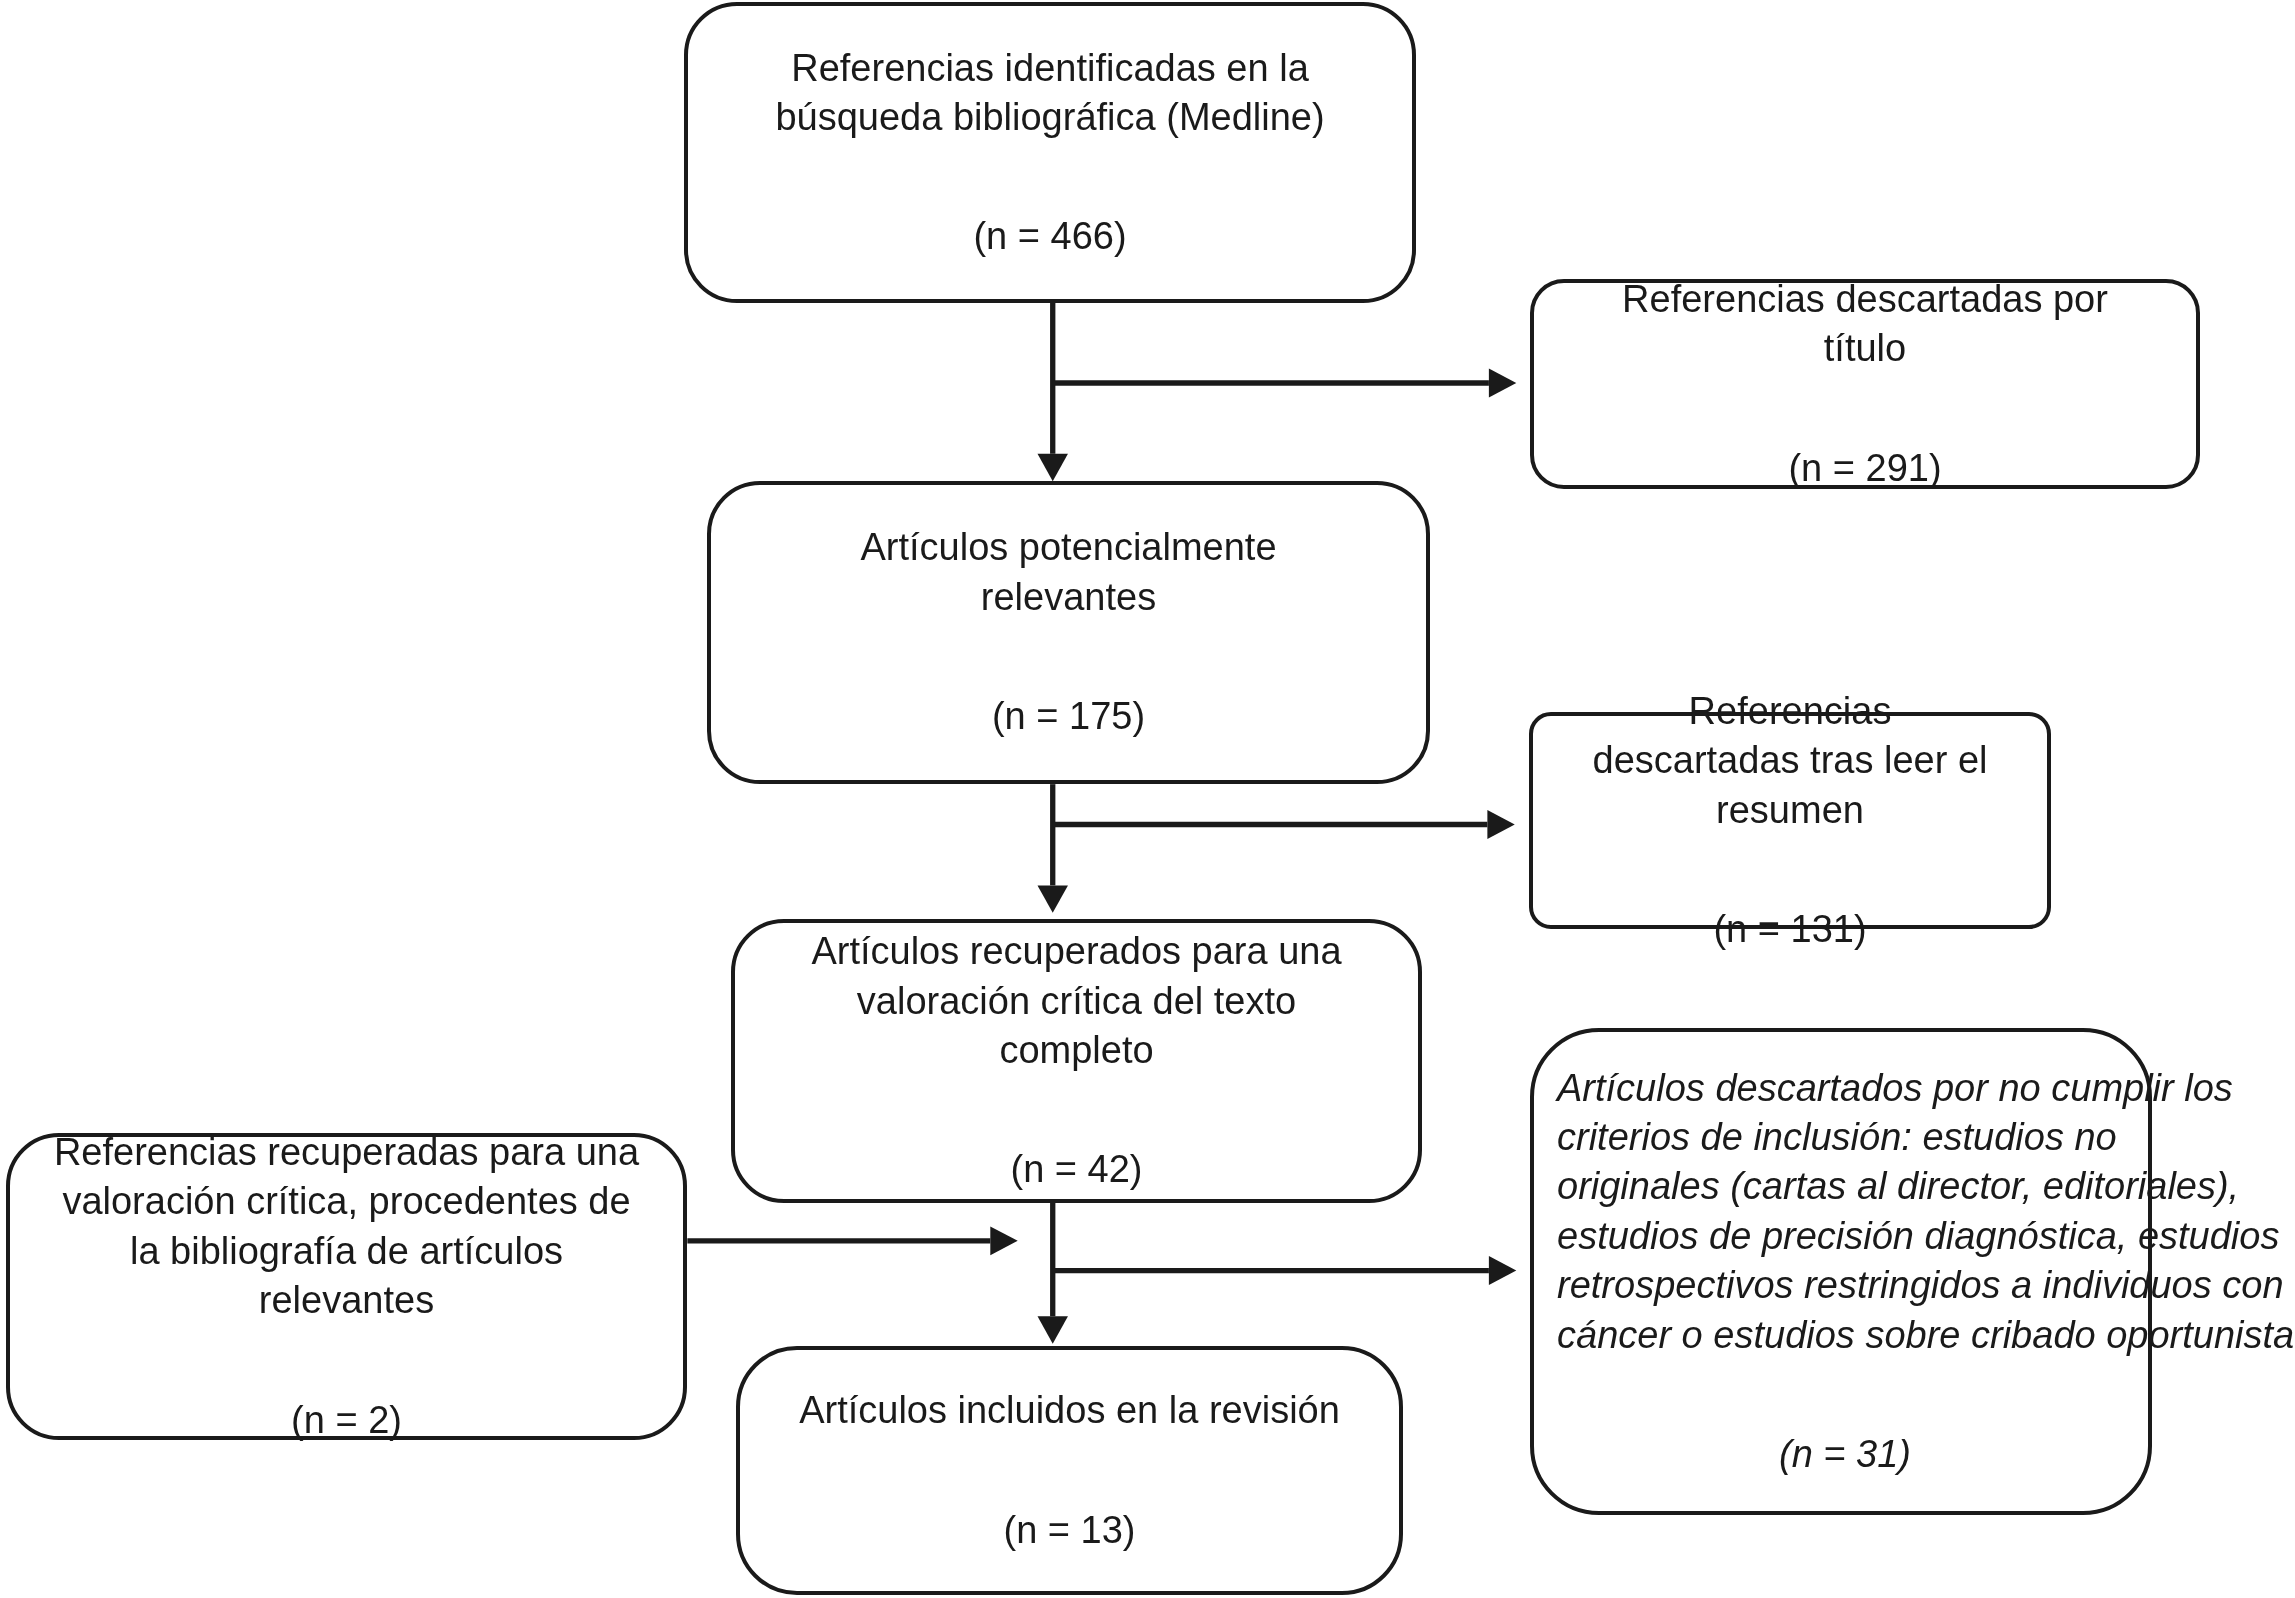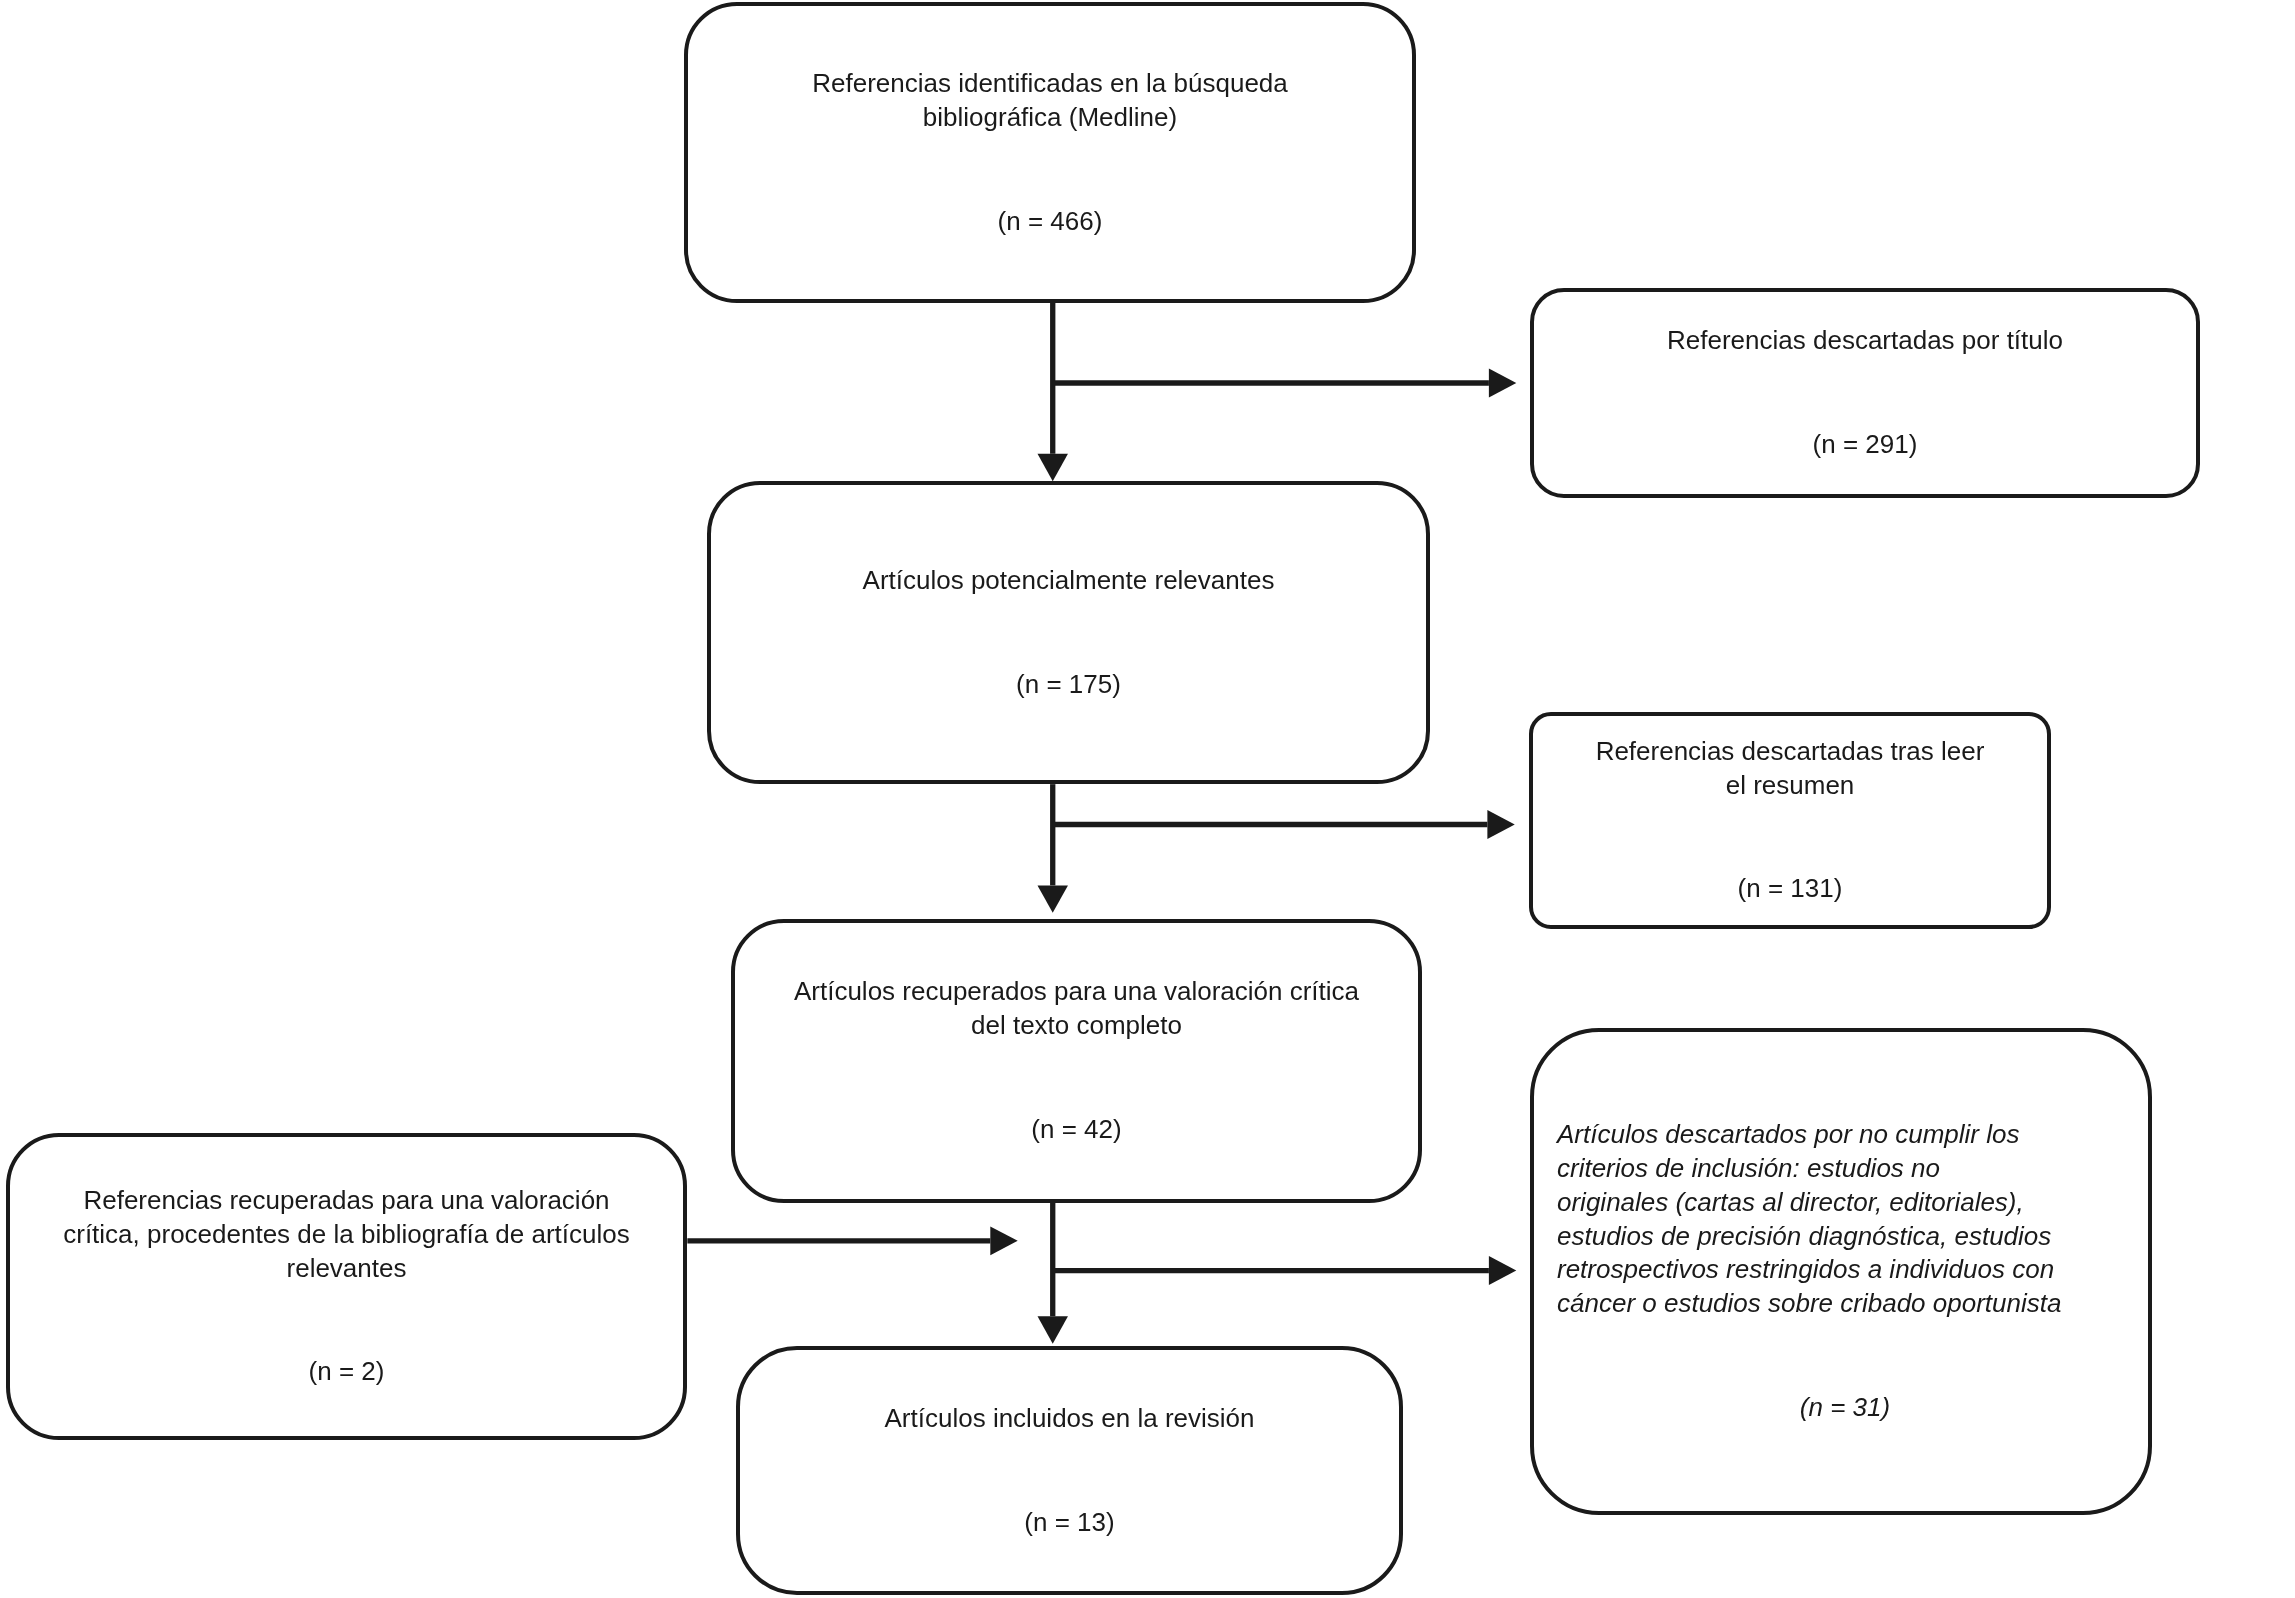--- a/index.html
+++ b/index.html
@@ -19,29 +19,29 @@
   .box {
     position: absolute;
     box-sizing: border-box;
     border: 4.6px solid #1a1a1a;
     background: #ffffff;
     display: flex;
     flex-direction: column;
     justify-content: center;
     align-items: center;
     text-align: center;
-    font-size: 26px;
+    font-size: 38px;
     line-height: 1.3;
     gap: 27px;
   }
   .box .label { margin: 0; }
   .box .count { margin: 43px 0 0 0; }
 
   #box-identified        { left: 684px;  top: 2.3px;    width: 732px; height: 301px; border-radius: 53px; padding: 0 85px; }
-  #box-discarded-title   { left: 1530px; top: 288px;  width: 670px; height: 210px; border-radius: 34px; padding: 0 46px; }
+  #box-discarded-title   { left: 1530px; top: 279px;  width: 670px; height: 210px; border-radius: 34px; padding: 0 46px; }
   #box-abstracts         { left: 707px;  top: 481px;  width: 723px; height: 303px; border-radius: 53px; padding: 0 103px; }
   #box-discarded-abstract{ left: 1529px; top: 712px;  width: 522px; height: 217px; border-radius: 22px; padding: 0 57px; }
   #box-fulltext          { left: 731px;  top: 919px; width: 691px; height: 284px; border-radius: 53px; padding: 0 52px; }
   #box-bibliography      { left: 6px;    top: 1133px; width: 681px; height: 307px; border-radius: 53px; padding: 12px 43px; }
   #box-excluded          { left: 1530px; top: 1028px; width: 622px; height: 487px; border-radius: 69px;
                            padding: 0 15px 0 23px; align-items: flex-start; text-align: left; font-style: italic; }
   #box-excluded .lines div { white-space: nowrap; }
   #box-excluded .count   { align-self: center; }
   #box-included          { left: 736px;  top: 1346px; width: 667px; height: 249px; border-radius: 61px; padding: 0 34px; }
 

